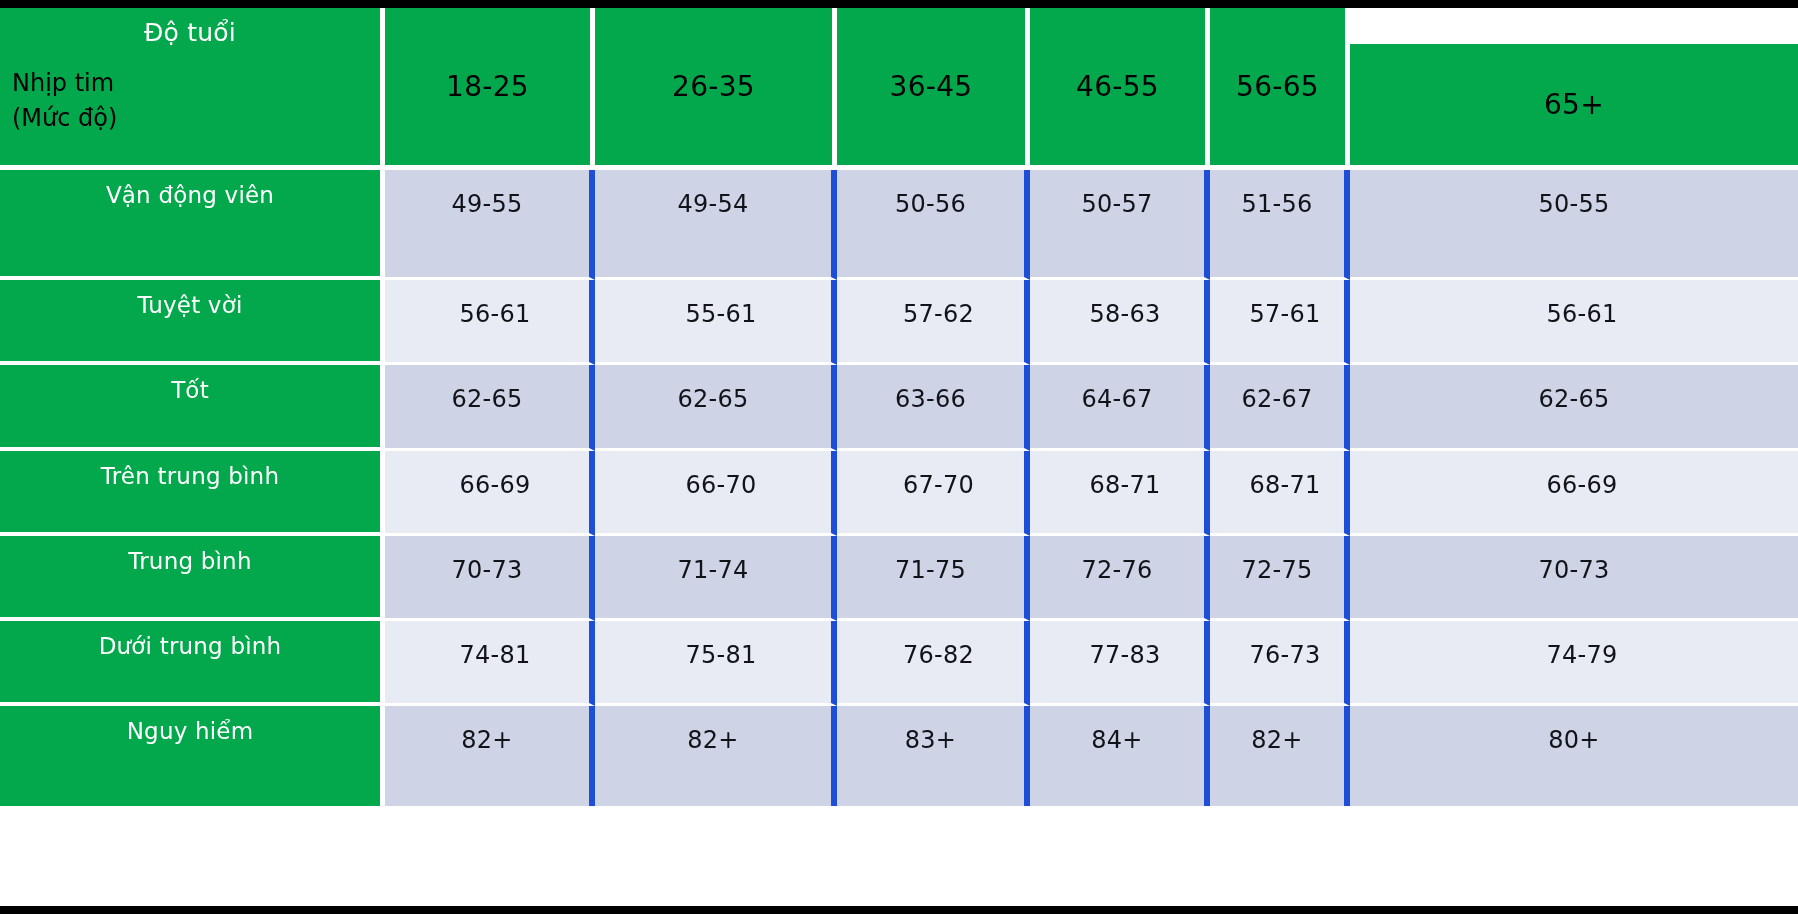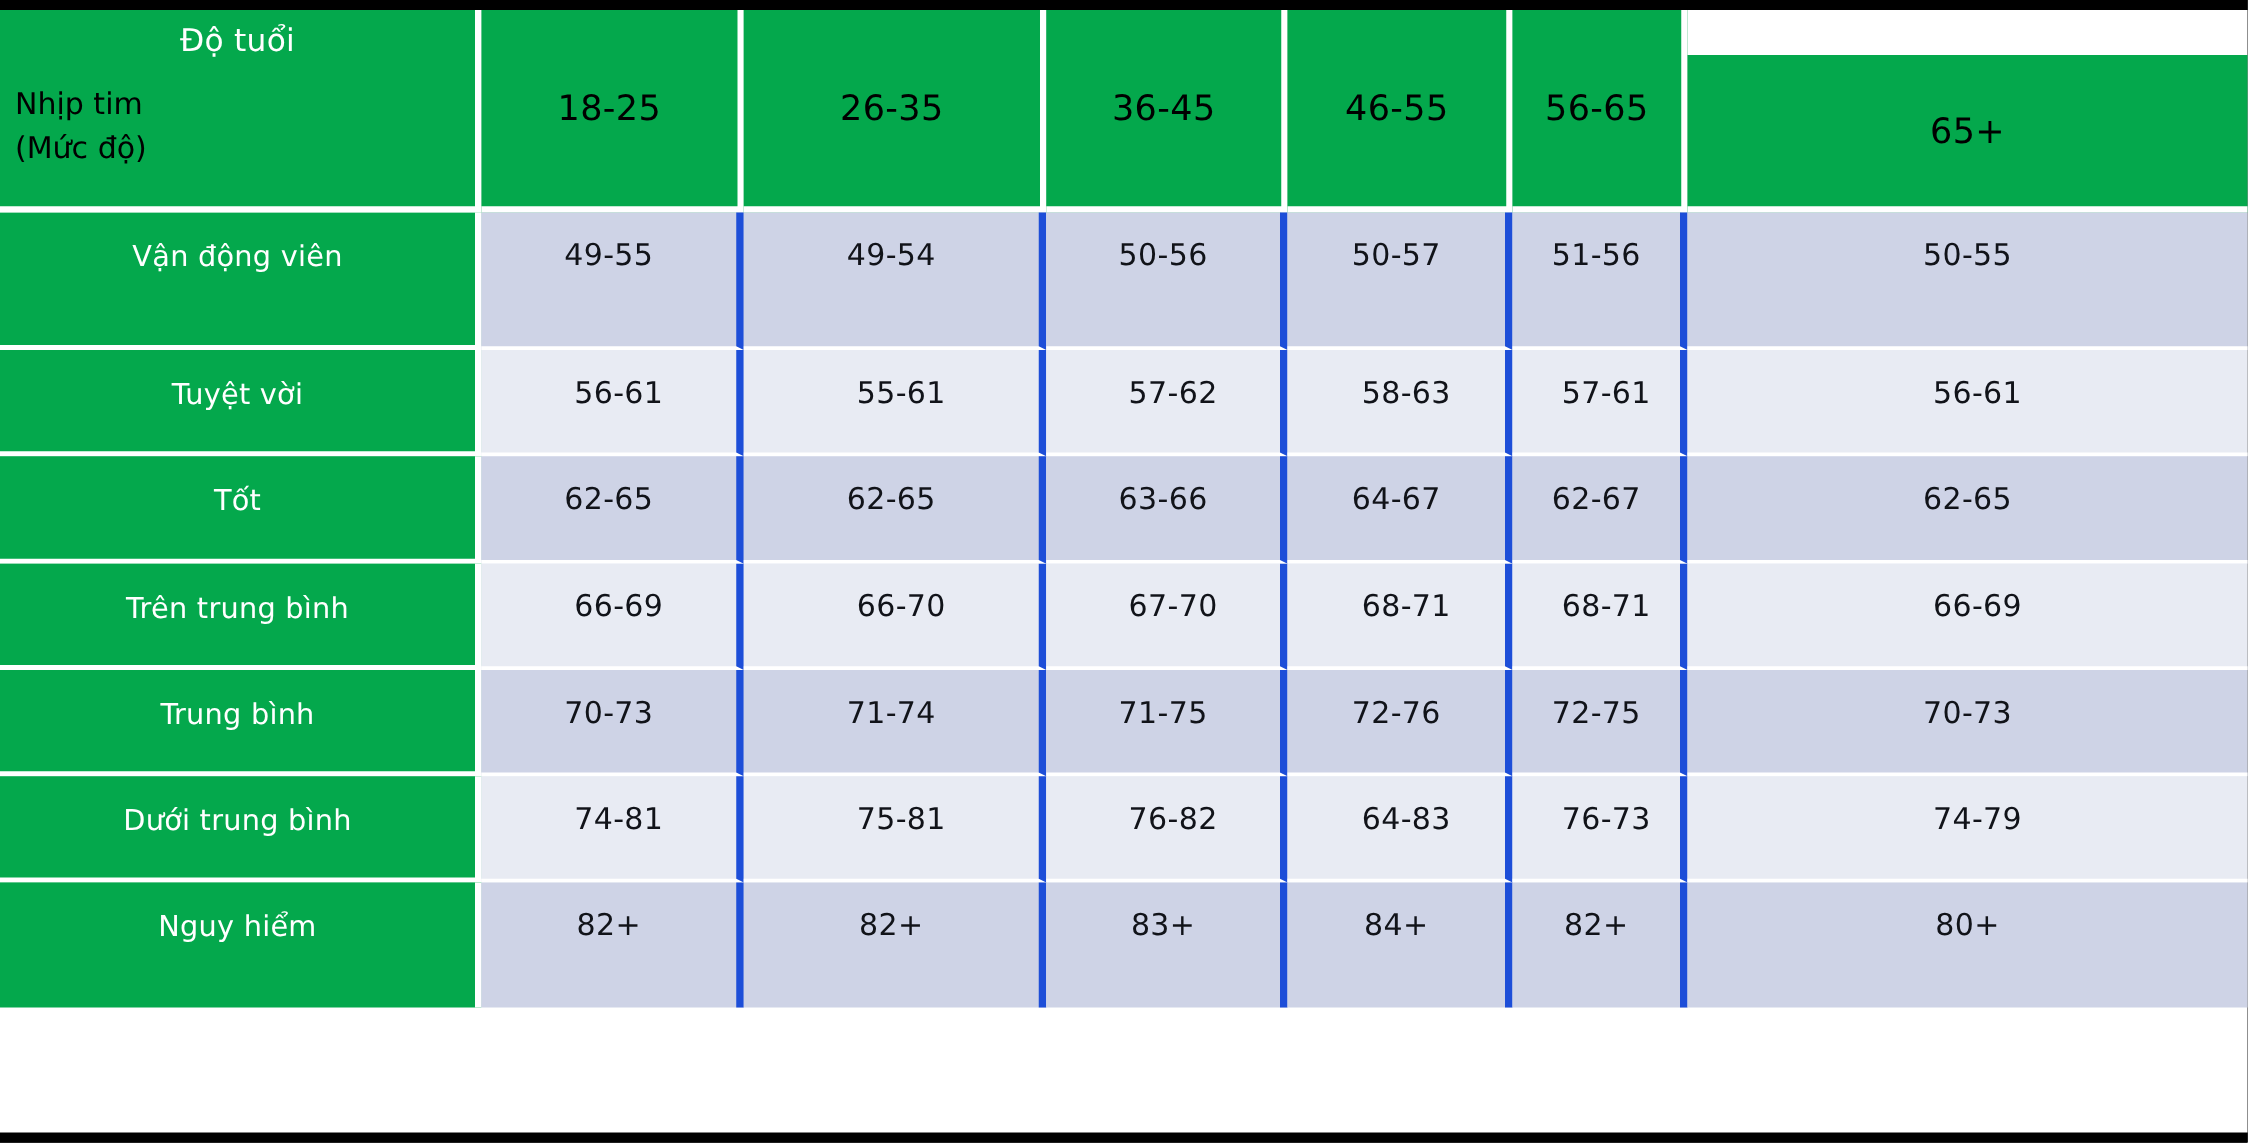--- a/index.html
+++ b/index.html
@@ -80,21 +80,21 @@
   .col-head.last { border-right: none; margin-top: 36px; }
 
   
   .row-label {
     background: #04a84c;
     color: #ffffff;
     font-size: 23px;
     display: flex;
     align-items: flex-start;
     justify-content: center;
-    padding-top: 23px;
+    padding-top: 12px;
     border-right: 5px solid #ffffff;
     border-bottom: 4px solid #ffffff;
     box-sizing: border-box;
     letter-spacing: 0.2px;
   }
   .row-label.lastrow { border-bottom: none; }
 
   .cell {
     color: #111319;
     font-size: 24px;
@@ -170,21 +170,21 @@
     <div class="cell band-dark">71-74</div>
     <div class="cell band-dark">71-75</div>
     <div class="cell band-dark">72-76</div>
     <div class="cell band-dark">72-75</div>
     <div class="cell band-dark last">70-73</div>
 
     <div class="row-label">Dưới trung bình</div>
     <div class="cell band-light">74-81</div>
     <div class="cell band-light">75-81</div>
     <div class="cell band-light">76-82</div>
-    <div class="cell band-light">64-83</div>
+    <div class="cell band-light">77-83</div>
     <div class="cell band-light">76-73</div>
     <div class="cell band-light last">74-79</div>
 
     <div class="row-label lastrow">Nguy hiểm</div>
     <div class="cell band-dark lastrow">82+</div>
     <div class="cell band-dark lastrow">82+</div>
     <div class="cell band-dark lastrow">83+</div>
     <div class="cell band-dark lastrow">84+</div>
     <div class="cell band-dark lastrow">82+</div>
     <div class="cell band-dark last lastrow">80+</div>

